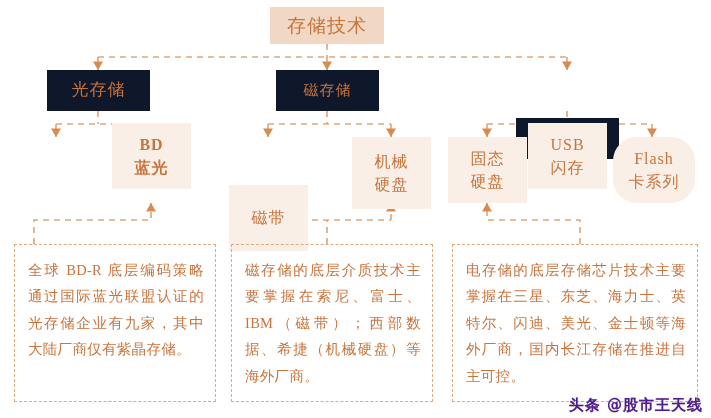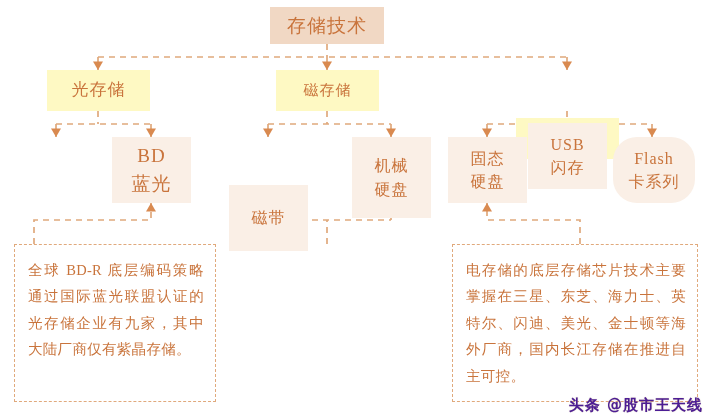--- a/index.html
+++ b/index.html
@@ -20,21 +20,21 @@
     position:absolute;z-index:2;
     box-sizing:border-box;
     display:flex;flex-direction:column;
     align-items:center;justify-content:center;
     color:#c9743c;
     letter-spacing:1px;
     line-height:1.45;
     text-align:center;
   }
   .node.lvl1{background:#f1d8c4;}
-  .node.lvl2{background:#fef9c3;}
+  .node.lvl2{background:#0f172a;}
   .node.lvl3{background:#faefe6;}
   .node .ln{display:block;white-space:nowrap;}
 
   
   .panel{
     position:absolute;z-index:2;
     box-sizing:border-box;
     border:1px dashed #e0a97c;
     background:transparent;
     color:#c9743c;
@@ -118,42 +118,43 @@
   <div class="node lvl2" style="left:47px;top:70px;width:103px;height:41px;font-size:17px;">
     <span class="ln">光存储</span>
   </div>
   <div class="node lvl2" style="left:276px;top:70px;width:103px;height:41px;font-size:15px;">
     <span class="ln">磁存储</span>
   </div>
   <div class="node lvl2" style="left:516px;top:70px;width:103px;height:41px;font-size:17px;margin-top:48px;">
     <span class="ln">电存储</span>
   </div>
 
-  <div class="node lvl3" style="left:112px;top:137px;width:79px;height:66px;font-size:19px;">
+  <div class="node lvl3" style="left:112px;top:123px;width:79px;height:66px;font-size:16px;font-weight:bold;">
     <span class="ln">BD</span>
     <span class="ln">蓝光</span>
   </div>
   <div class="node lvl3" style="left:229px;top:137px;width:79px;height:66px;font-size:16px;margin-top:48px;">
     <span class="ln">磁带</span>
   </div>
-  <div class="node lvl3" style="left:352px;top:137px;width:79px;height:81px;font-size:16px;">
+  <div class="node lvl3" style="left:352px;top:137px;width:79px;height:72px;font-size:16px;">
     <span class="ln">机械</span>
     <span class="ln">硬盘</span>
   </div>
   <div class="node lvl3" style="left:448px;top:137px;width:79px;height:66px;font-size:16px;">
     <span class="ln">固态</span>
     <span class="ln">硬盘</span>
   </div>
   <div class="node lvl3" style="left:528px;top:123px;width:79px;height:66px;font-size:16px;text-align:center;">
     <span class="ln">USB</span>
     <span class="ln">闪存</span>
   </div>
   <div class="node lvl3" style="left:613px;top:137px;width:82px;height:66px;font-size:16px;border-radius:24px;">
     <span class="ln">Flash</span>
     <span class="ln">卡系列</span>
   </div>
 
   <div class="panel" style="left:14px;top:244px;width:202px;height:158px;">全球 BD-R 底层编码策略通过国际蓝光联盟认证的光存储企业有九家，其中大陆厂商仅有紫晶存储。</div>
+  <div class="panel" style="left:231px;top:244px;width:202px;height:158px;">磁存储的底层介质技术主要掌握在索尼、富士、IBM（磁带）；西部数据、希捷（机械硬盘）等海外厂商。</div>
   <div class="panel" style="left:452px;top:244px;width:246px;height:158px;">电存储的底层存储芯片技术主要掌握在三星、东芝、海力士、英特尔、闪迪、美光、金士顿等海外厂商，国内长江存储在推进自主可控。</div>
 
   <div id="watermark">头条 @股市王天线</div>
 
 </div>
 
 </body></html>

